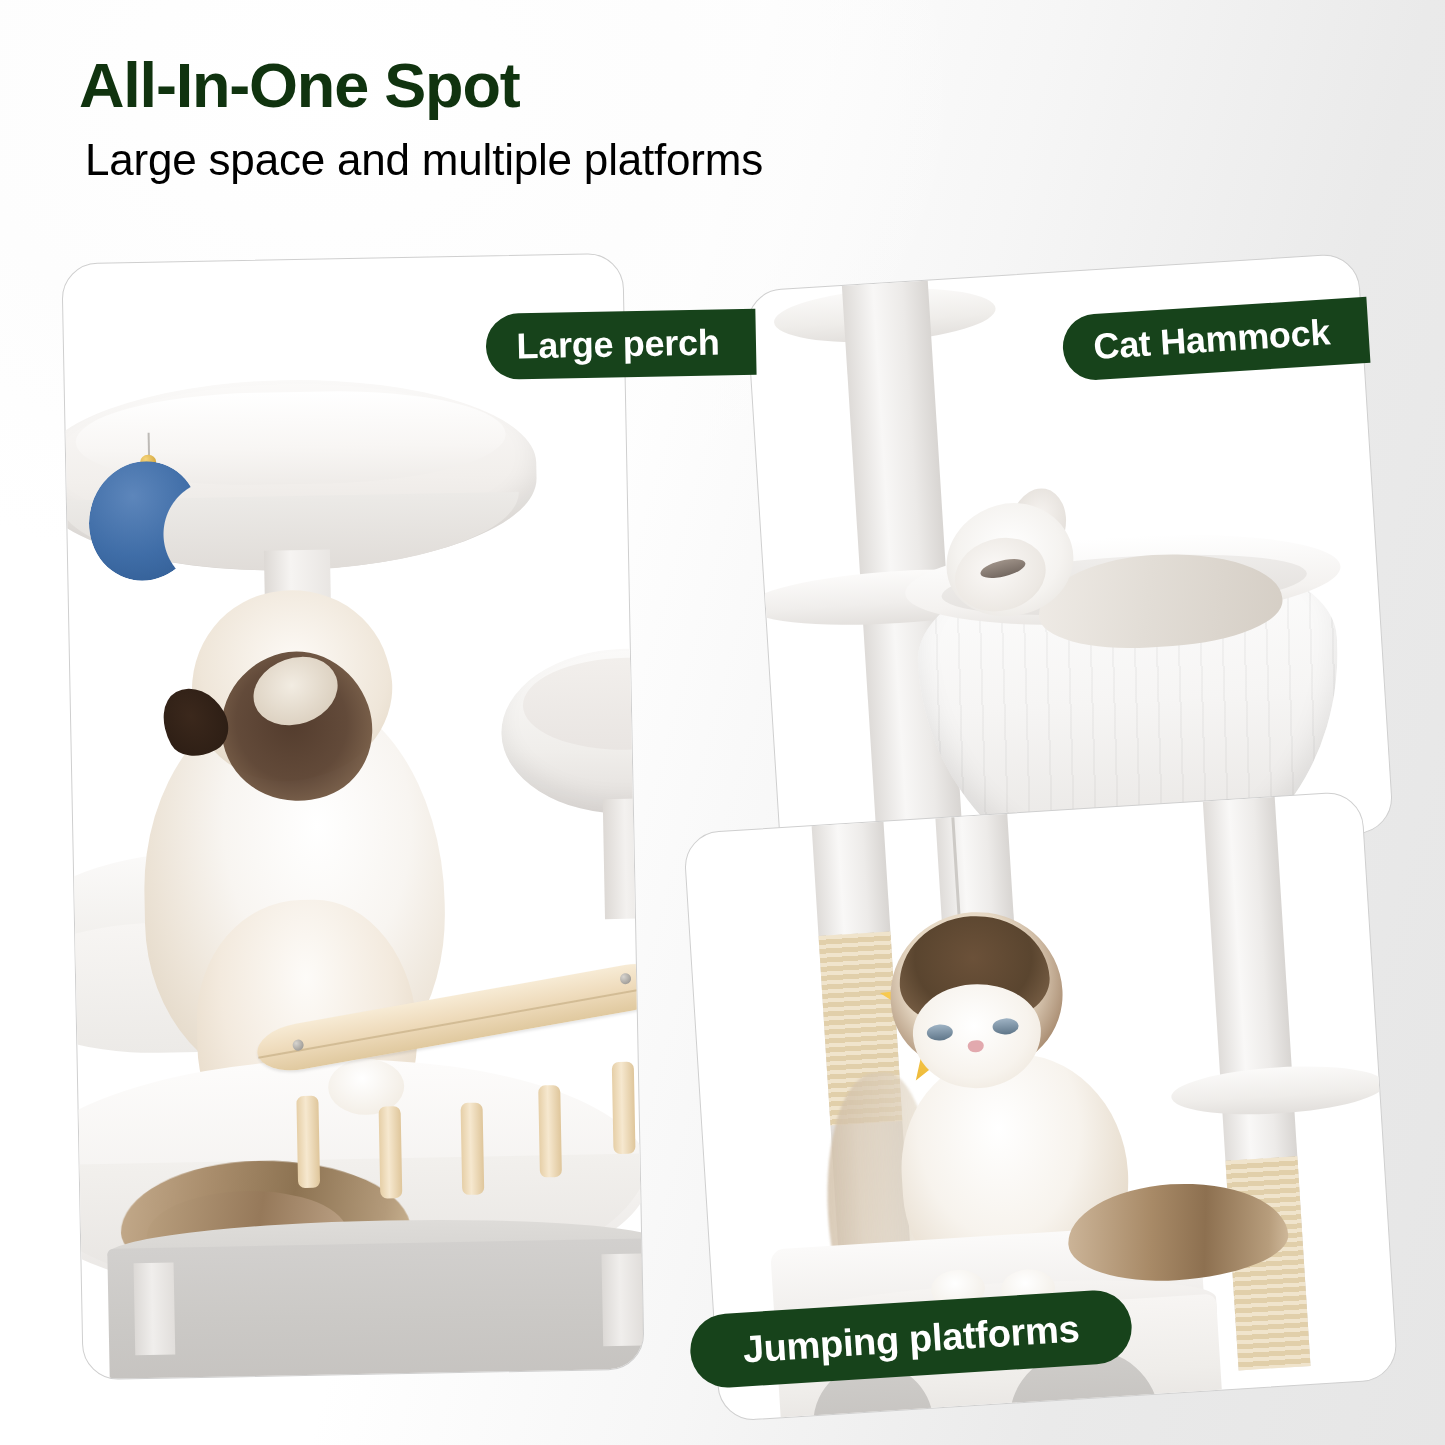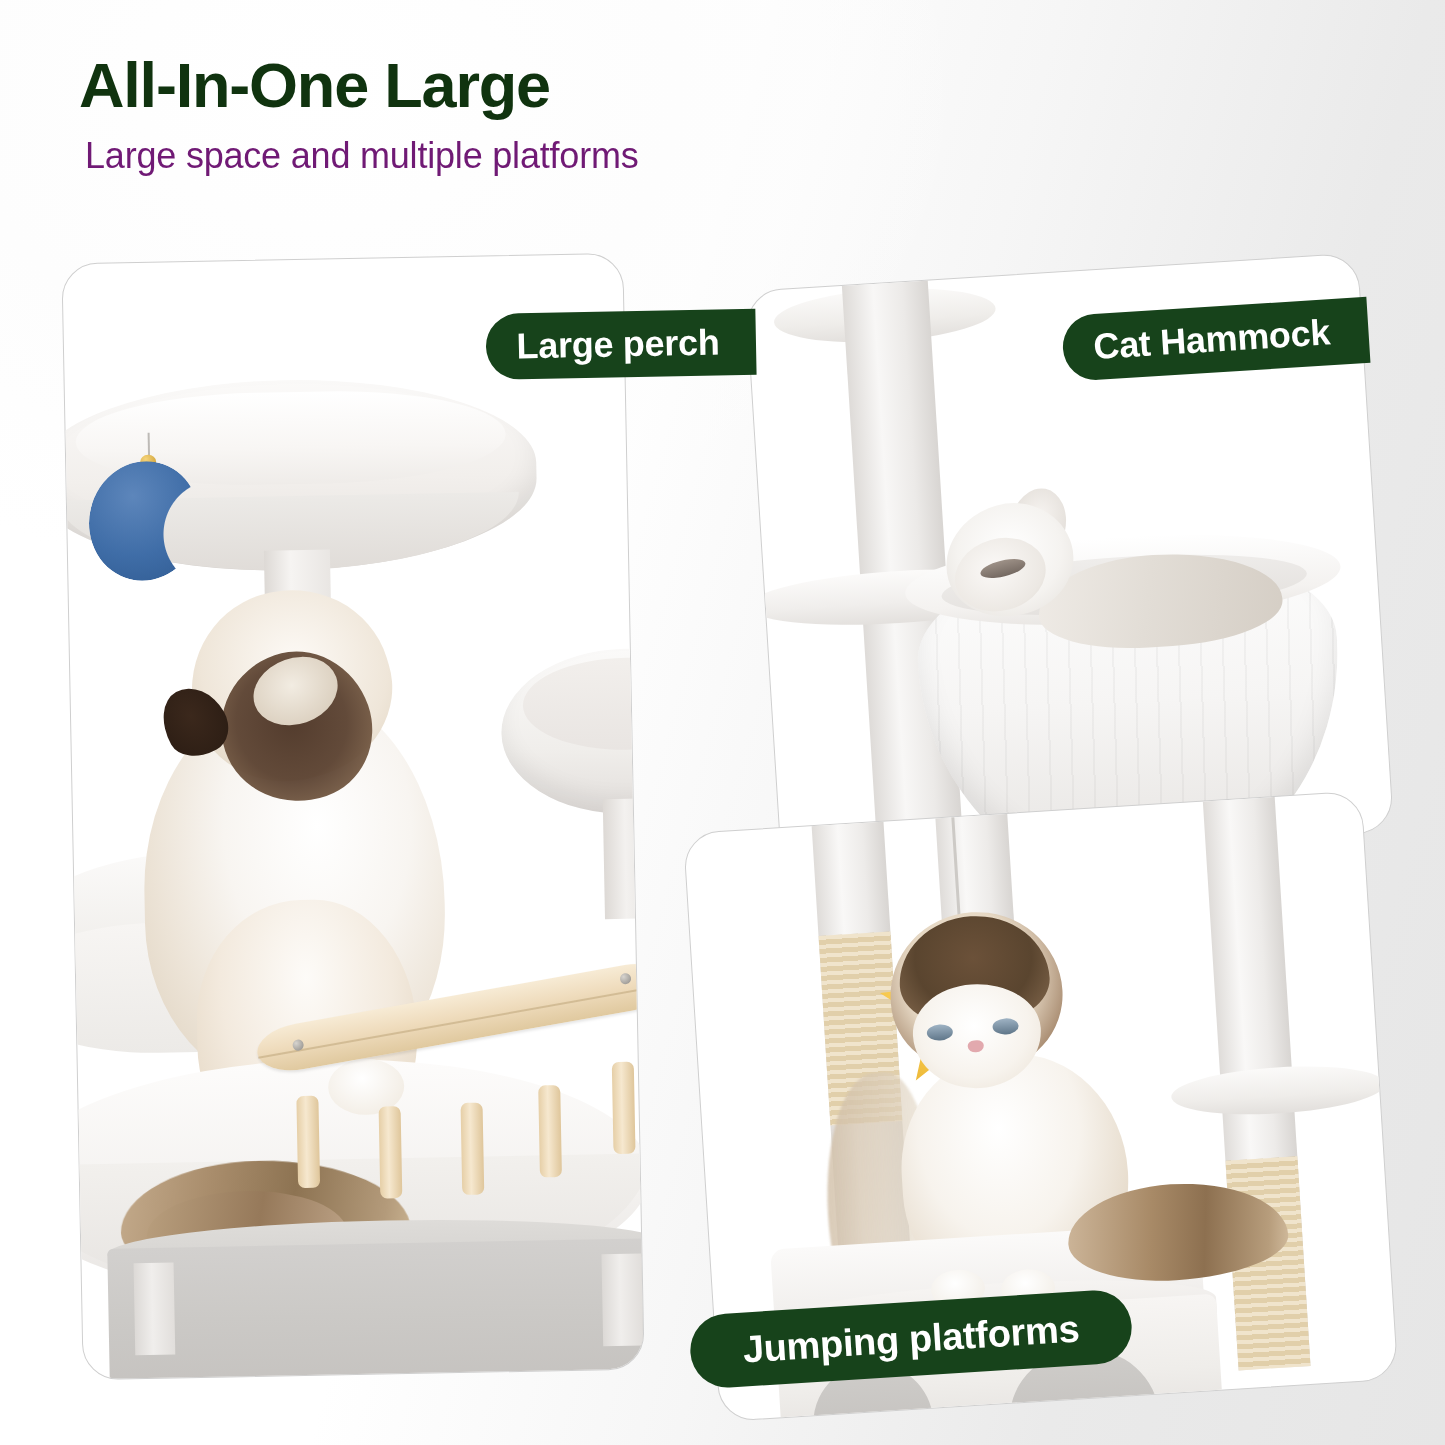--- a/index.html
+++ b/index.html
@@ -12,22 +12,22 @@
   }
   .stage{position:absolute;inset:0;}
 
   
   .hdr{position:absolute;left:79px;top:52px;width:900px;}
   .hdr h1{
     margin:0;font-size:63px;line-height:1.05;font-weight:bold;
     letter-spacing:-1.2px;color:#10330f;
   }
   .hdr p{
-    margin:18px 0 0 6px;font-size:36px;line-height:1.1;font-weight:normal;
-    color:#701a75;letter-spacing:-0.2px;
+    margin:18px 0 0 6px;font-size:44px;line-height:1.1;font-weight:normal;
+    color:#000000;letter-spacing:-0.2px;
   }
 
   
   .panel{
     position:absolute;overflow:hidden;background:#ffffff;
     border:1px solid #cfcfcf;border-radius:34px;
   }
   .panel-inner{position:absolute;inset:0;overflow:hidden;}
 
   
@@ -350,21 +350,21 @@
     background:linear-gradient(95deg,rgba(208,190,166,.85),rgba(236,228,214,.55));
     filter:blur(1px);
   }
 </style>
 </head>
 <body>
 
 <div class="stage">
 
   <div class="hdr">
-    <h1>All-In-One Large</h1>
+    <h1>All-In-One Spot</h1>
     <p>Large space and multiple platforms</p>
   </div>
 
   <div class="panel" id="panel-perch">
     <div class="panel-inner">
 
       <div class="perch-top"></div>
       <div class="perch-top-lip"></div>
       <div class="perch-top-rim"></div>
       <div class="perch-pole"></div>

